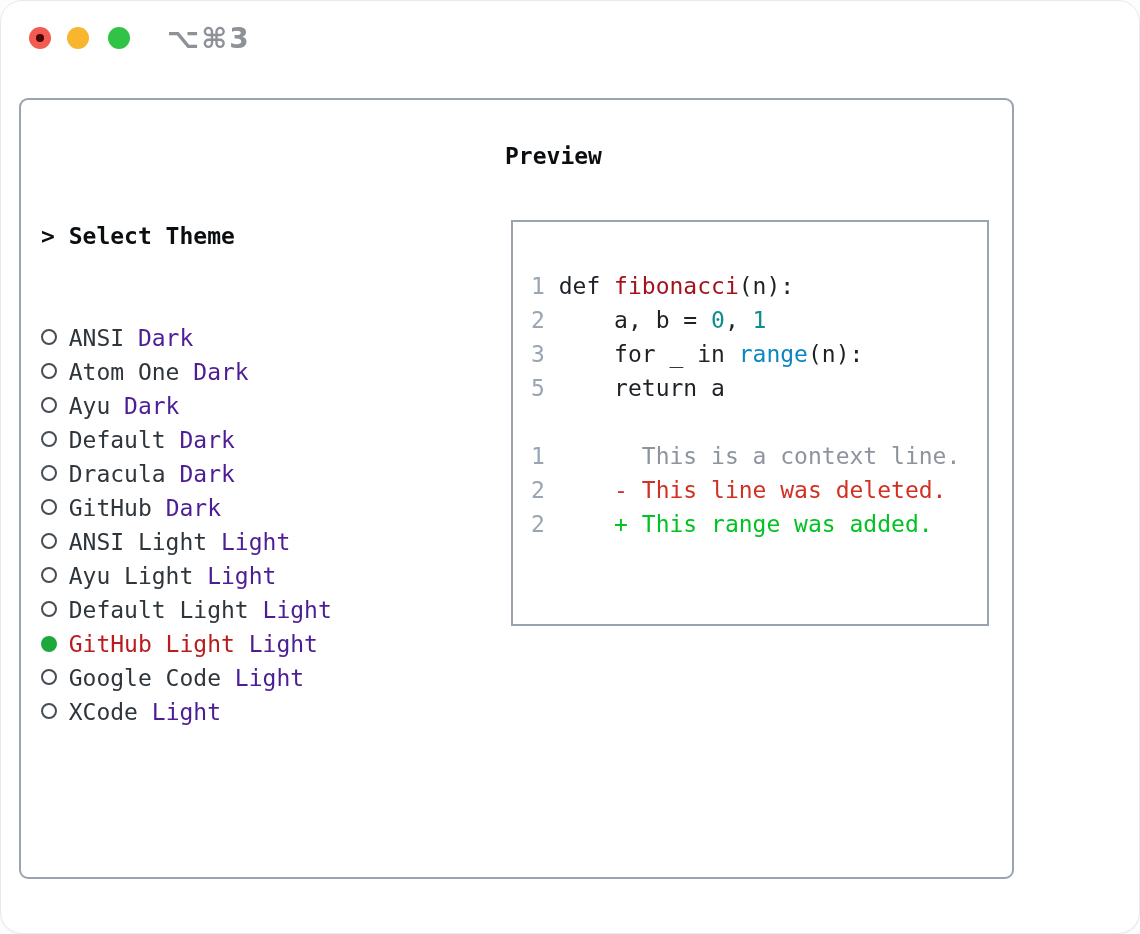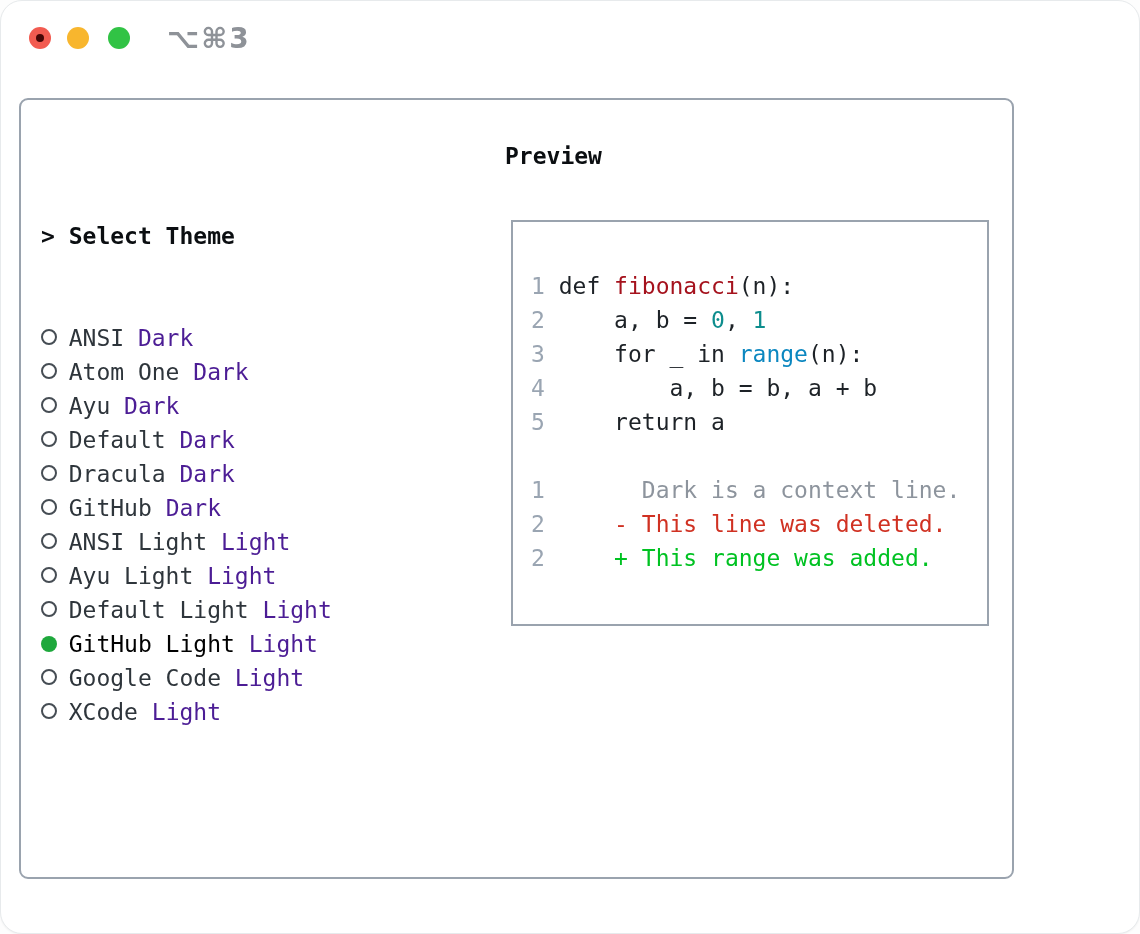--- a/index.html
+++ b/index.html
@@ -42,21 +42,21 @@
   .row{height:34px;white-space:pre;}
   .hdr{font-weight:bold;color:#0b0e11;}
   .pfx{display:inline-block;width:27.7px;}
   .dot{
     display:inline-block;width:12px;height:12px;border-radius:50%;
     vertical-align:1px;box-sizing:content-box;
   }
   .dot.open{border:2px solid #464d54;}
   .dot.filled{width:16px;height:16px;background:#1ea83c;border:0;vertical-align:0px;}
   .name{color:#2e353b;text-align:right;}
-  .row.selected .name{color:#000000;}
+  .row.selected .name{color:#b91c1c;}
   .tag{color:#4c1d95;}
   .spacer{height:34px;}
   
   .preview-label{
     position:absolute;left:484px;top:39px;height:34px;line-height:34px;
     font-size:23px;font-weight:bold;color:#0b0e11;white-space:pre;
   }
   .preview-box{
     position:absolute;left:490px;top:120px;width:478px;height:406px;
     border:2px solid #9aa3ae;box-sizing:border-box;background:#ffffff;
@@ -96,23 +96,22 @@
       
     </div>
 
     <div class="preview-label">Preview</div>
 
     <div class="preview-box">
       <div id="code-lines">
           <div class="code-line"><span class="linenum">1</span> <span class="c-plain">def </span><span class="c-function">fibonacci</span><span class="c-plain">(n):</span></div>
           <div class="code-line"><span class="linenum">2</span> <span class="c-plain">    a, b = </span><span class="c-number">0</span><span class="c-plain">, </span><span class="c-number">1</span></div>
           <div class="code-line"><span class="linenum">3</span> <span class="c-plain">    for _ in </span><span class="c-builtin">range</span><span class="c-plain">(n):</span></div>
-          <div class="code-line"><span class="linenum">4</span> <span class="c-plain">        a, b = b, a + b</span></div>
           <div class="code-line"><span class="linenum">5</span> <span class="c-plain">    return a</span></div>
           <div class="code-line"><span class="linenum"></span></div>
-          <div class="code-line"><span class="linenum">1</span> <span class="c-context">      Dark is a context line.</span></div>
+          <div class="code-line"><span class="linenum">1</span> <span class="c-context">      This is a context line.</span></div>
           <div class="code-line"><span class="linenum">2</span> <span class="c-deleted">    - This line was deleted.</span></div>
           <div class="code-line"><span class="linenum">2</span> <span class="c-added">    + This range was added.</span></div>
         </div>
     </div>
 
   </div>
 </div>
 
 </body></html>

